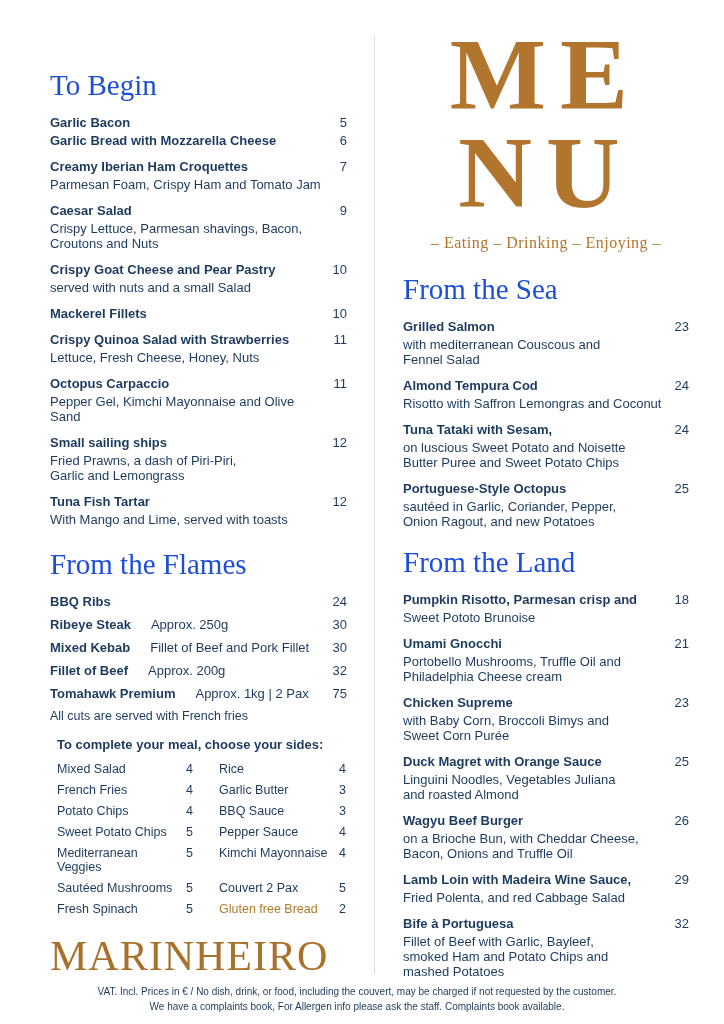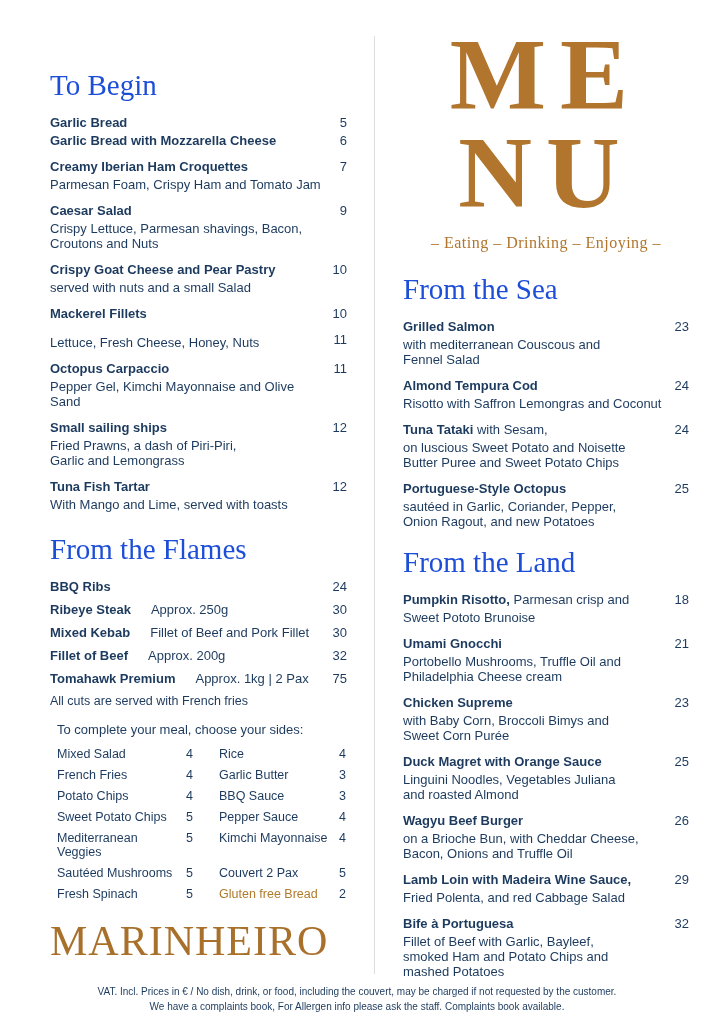--- a/index.html
+++ b/index.html
@@ -16,30 +16,30 @@
     font-family:"Liberation Serif",serif;font-weight:normal;color:#1d4ed8;
     font-size:29px;margin:0 0 13px 0;line-height:1.1;
   }
   .mt22{margin-top:22px;}
   .mt18{margin-top:18px;}
 
   .item{display:flex;align-items:flex-start;margin-bottom:11px;font-size:13px;line-height:15px;}
   .item.tight{margin-bottom:3px;}
   .nm{flex:1;padding-right:8px;}
   .name{font-weight:bold;}
-  .name .sfx{font-weight:normal;}
+  .name .sfx{font-weight:bold;}
   .desc{font-weight:normal;white-space:pre-line;margin-top:3px;}
   .price{min-width:18px;text-align:right;}
 
   .frow{display:flex;margin-bottom:8px;font-size:13px;line-height:15px;}
   .fname{font-weight:bold;}
   .fdetail{margin-left:20px;}
   .fprice{margin-left:auto;}
   .note{font-size:12.5px;margin:2px 0 14px 0;}
-  .sides-title{font-size:13px;font-weight:normal;margin:0 0 10px 7px;}
+  .sides-title{font-size:13px;font-weight:bold;margin:0 0 10px 7px;}
   .sides{margin-left:7px;font-size:12.5px;}
   .srow{display:grid;grid-template-columns:122px 14px 138px 15px;margin-bottom:7px;}
   .srow .sp{text-align:right;}
   .srow .sl2{padding-left:26px;}
   .gold{color:#b07a2c;}
 
   .brand{
     font-family:"Liberation Serif",serif;font-size:42px;color:#a8702b;
     margin-top:16px;letter-spacing:1px;white-space:nowrap;
   }
@@ -60,21 +60,21 @@
 <body>
 
 <div class="divider"></div>
 
 <section class="col col-left">
 
   <h2 class="section-title">To Begin</h2>
 
   <div class="item tight">
     <div class="nm">
-        <div class="name">Garlic Bread</div>
+        <div class="name">Garlic Bacon</div>
       </div>
     <div class="price">5</div>
   </div>
 
   <div class="item">
     <div class="nm">
         <div class="name">Garlic Bread with Mozzarella Cheese</div>
       </div>
     <div class="price">6</div>
   </div>
@@ -106,20 +106,21 @@
 
   <div class="item">
     <div class="nm">
       <div class="name">Mackerel Fillets</div>
     </div>
     <div class="price">10</div>
   </div>
 
   <div class="item">
     <div class="nm">
+      <div class="name">Crispy Quinoa Salad with Strawberries</div>
       <div class="desc">Lettuce, Fresh Cheese, Honey, Nuts</div>
     </div>
     <div class="price">11</div>
   </div>
 
   <div class="item">
     <div class="nm">
       <div class="name">Octopus Carpaccio</div>
       <div class="desc">Pepper Gel, Kimchi Mayonnaise and Olive Sand</div>
     </div>

